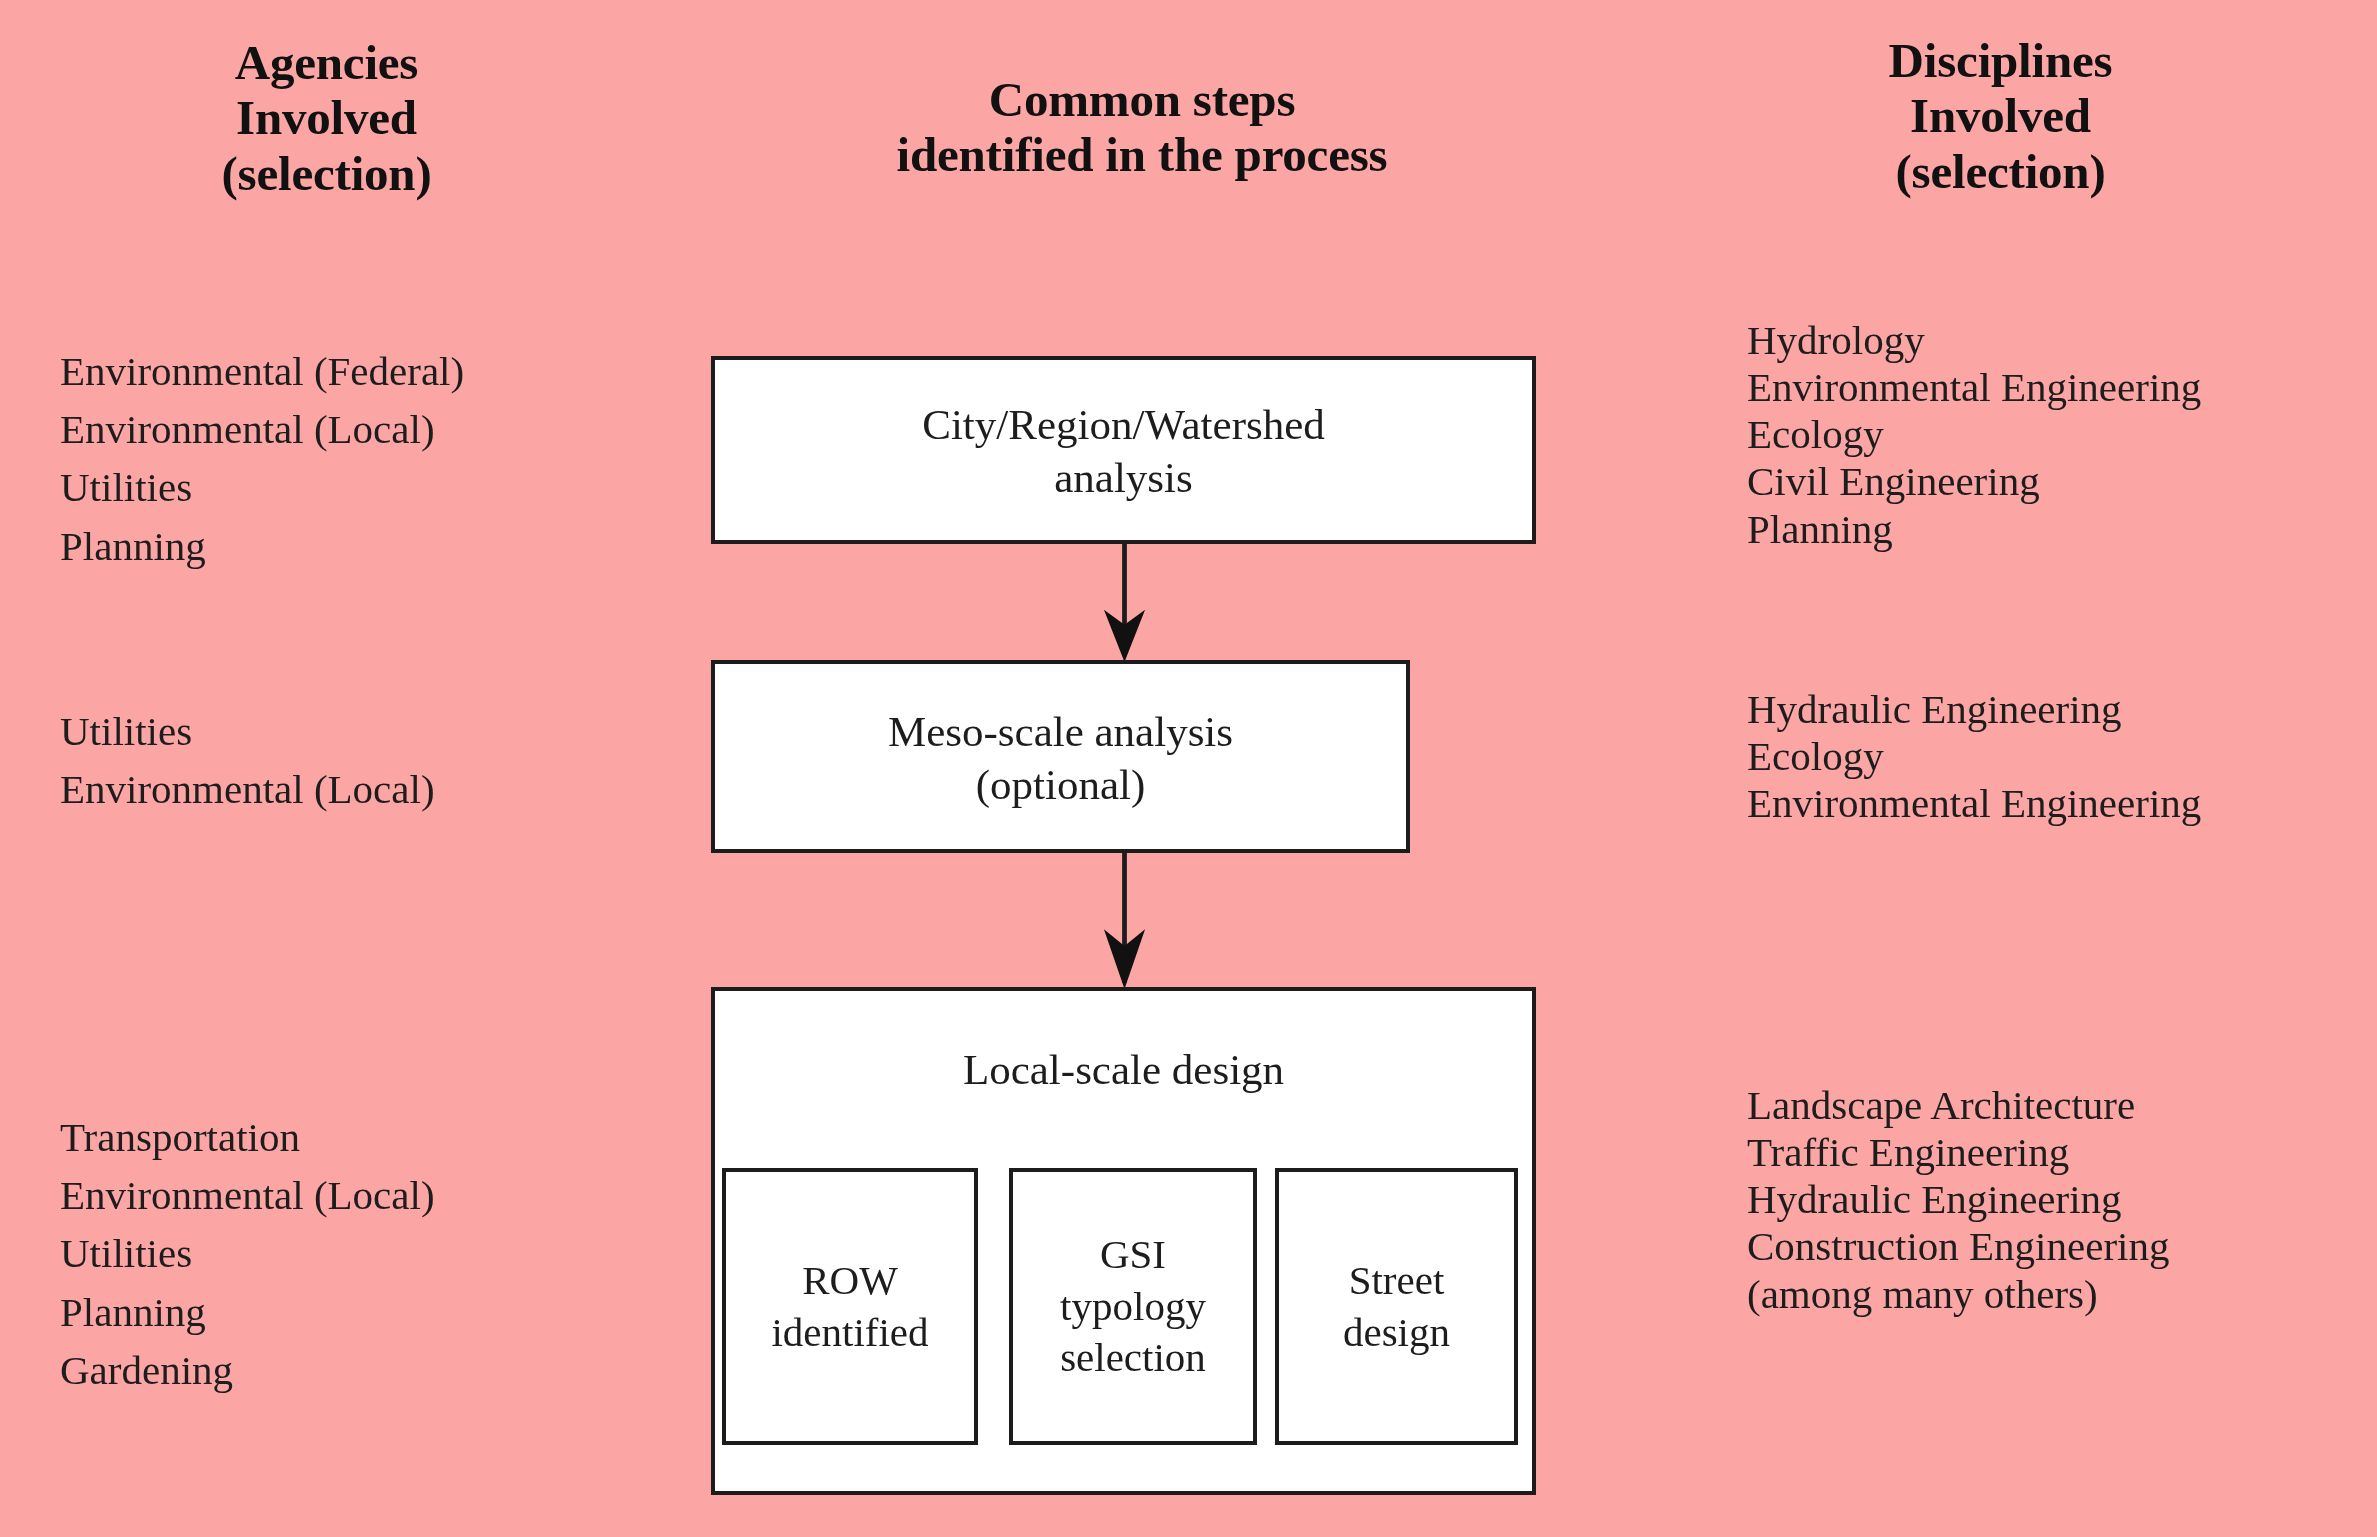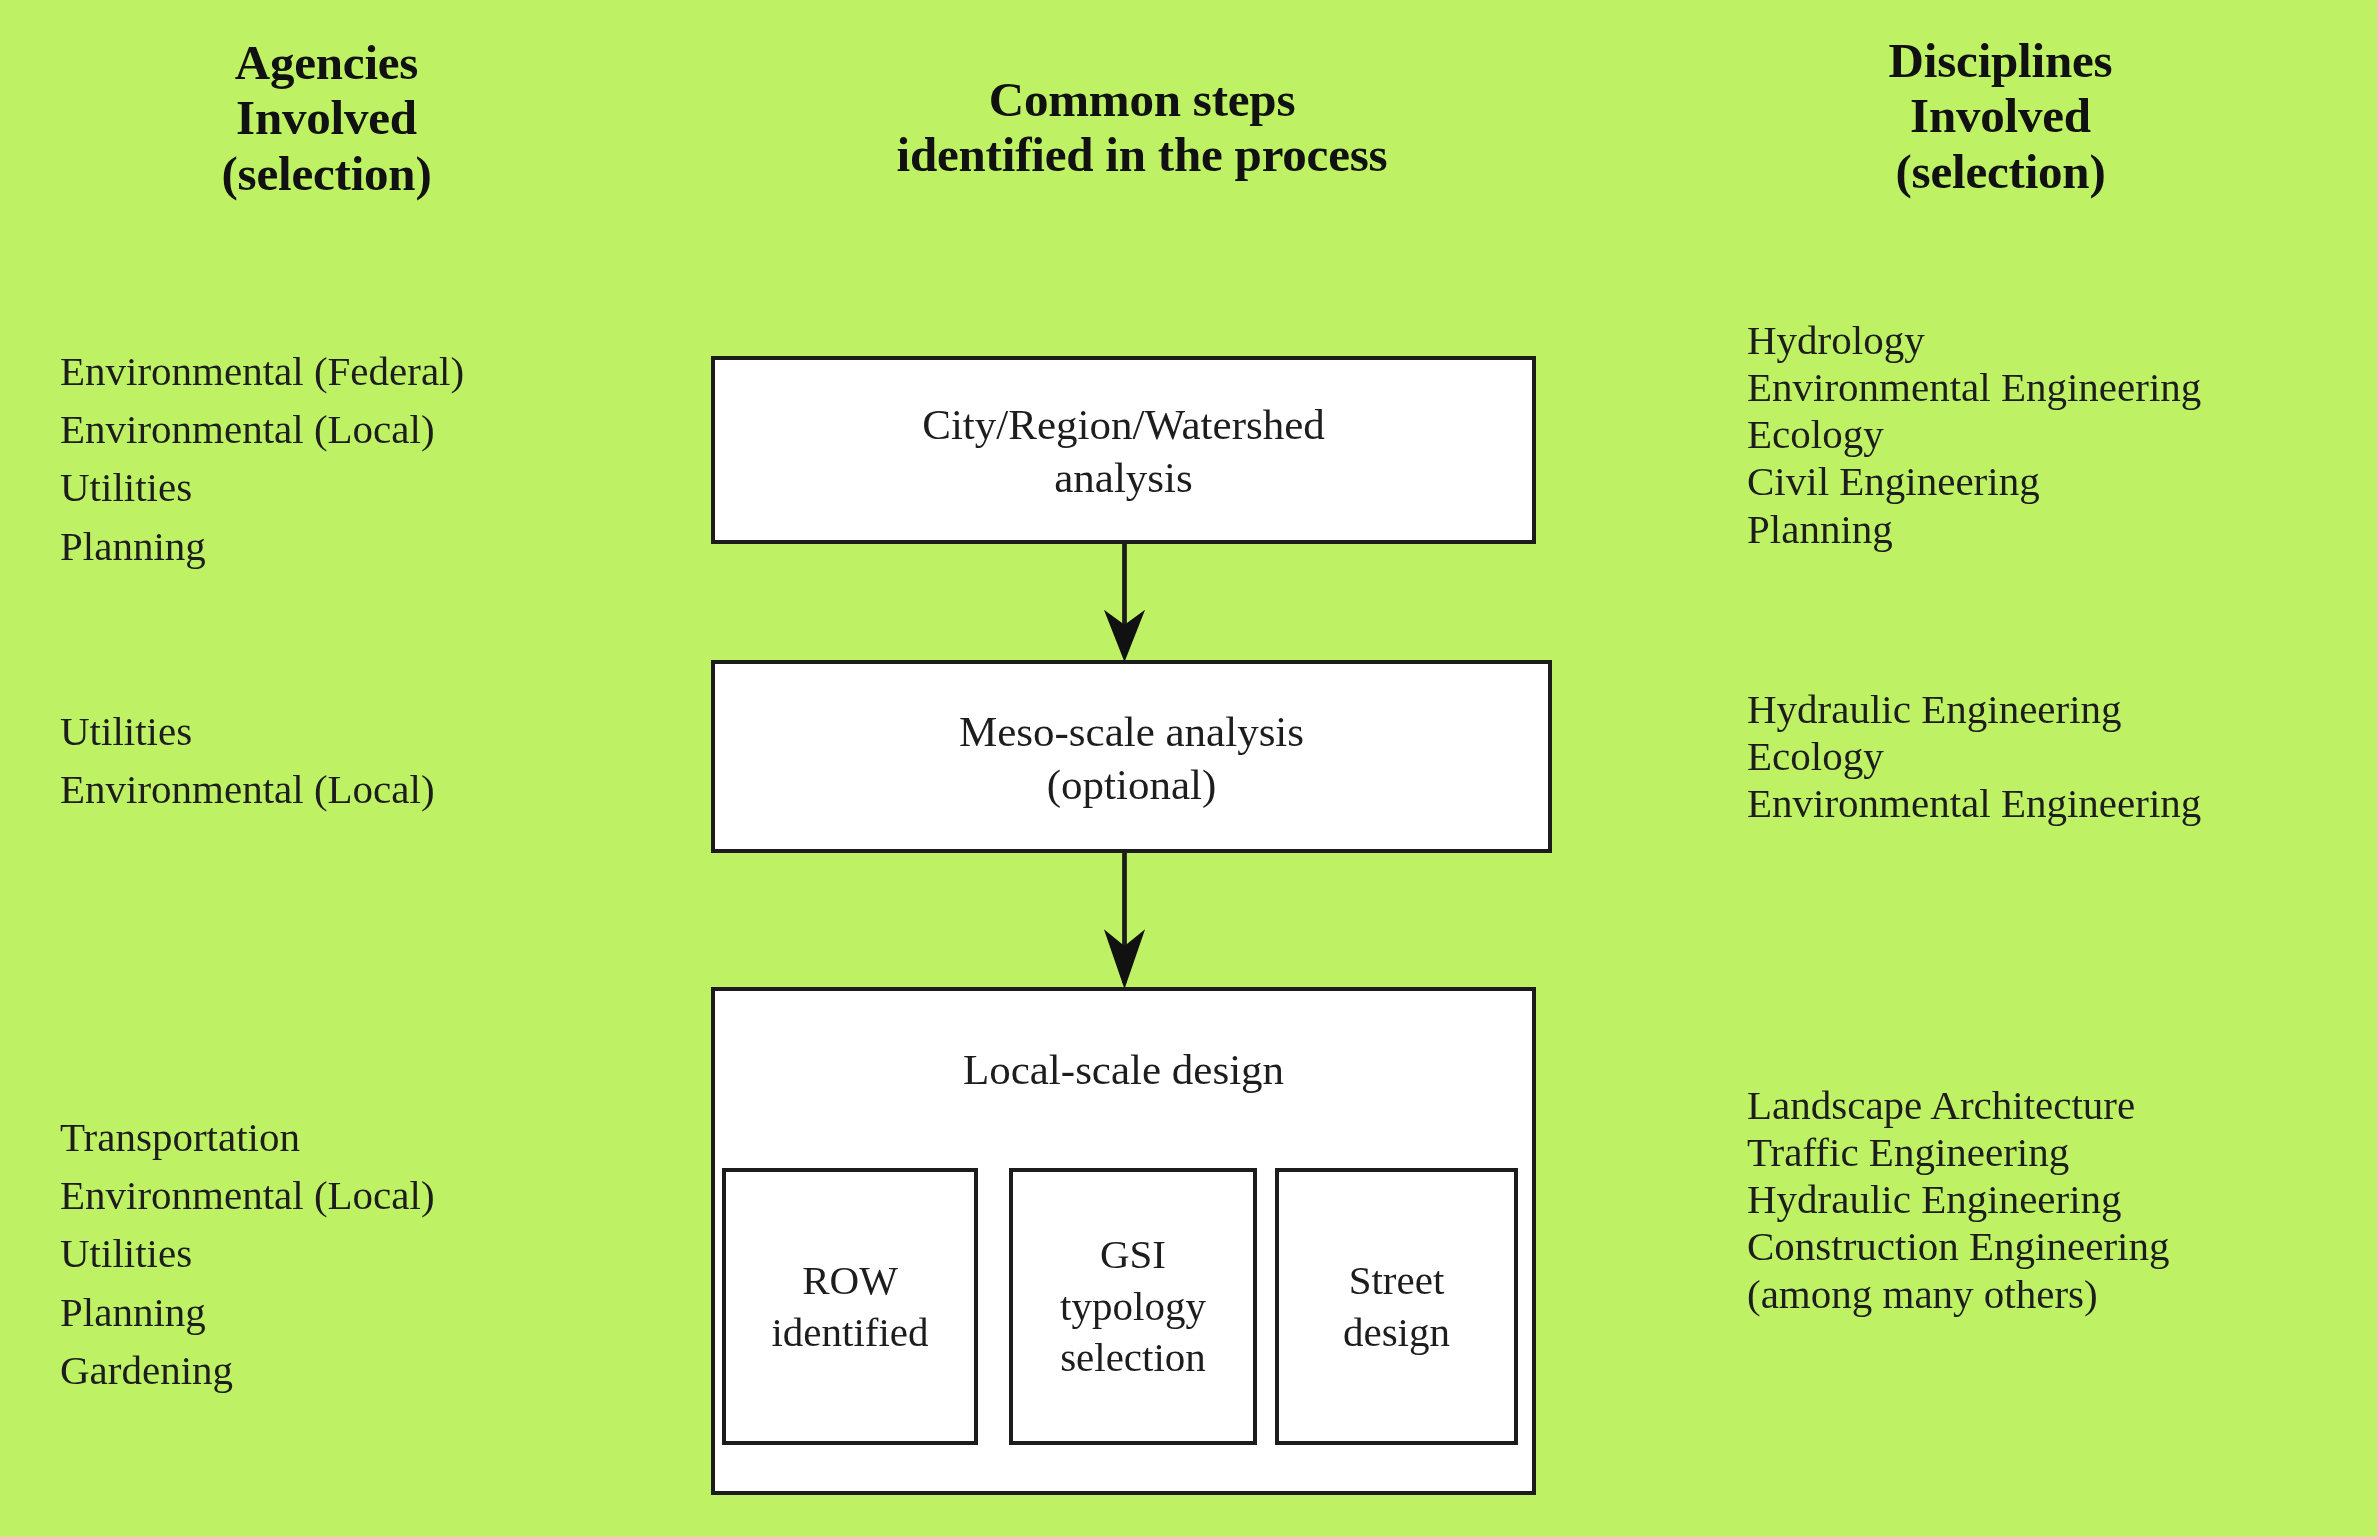--- a/index.html
+++ b/index.html
@@ -4,21 +4,21 @@
 <style>
   html, body {
     margin: 0;
     padding: 0;
     background: #ffffff;
   }
   #page {
     position: relative;
     width: 2377px;
     height: 1537px;
-    background: #bef264;
+    background: #fca5a5;
     font-family: "Liberation Serif", "DejaVu Serif", serif;
     color: #1a1a1a;
     overflow: hidden;
   }
 
   
   .col-header {
     position: absolute;
     font-weight: bold;
     font-size: 49px;
@@ -72,21 +72,21 @@
   }
 
   #box-city {
     left: 711px; top: 356px;
     width: 825px; height: 188px; padding-left: 48px;
   }
   #box-city .box-label { top: 38px; }
 
   #box-meso {
     left: 711px; top: 660px;
-    width: 841px; height: 193px;
+    width: 699px; height: 193px;
   }
   #box-meso .box-label { top: 41px; }
 
   #box-local {
     left: 711px; top: 987px;
     width: 825px; height: 508px;
   }
   #box-local .box-label { top: 52px; }
 
   

